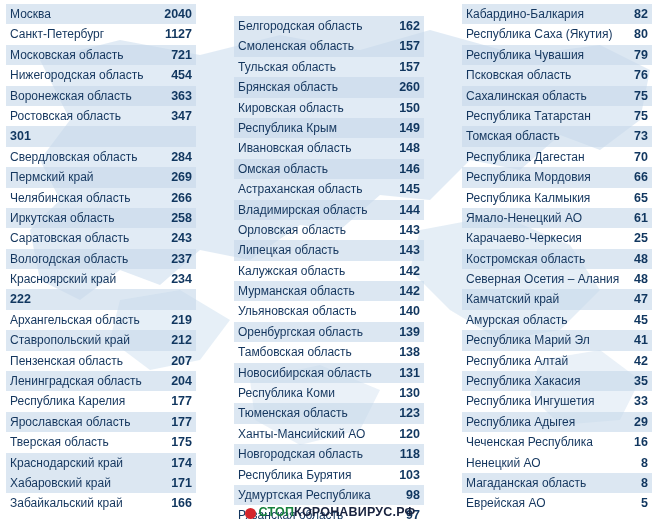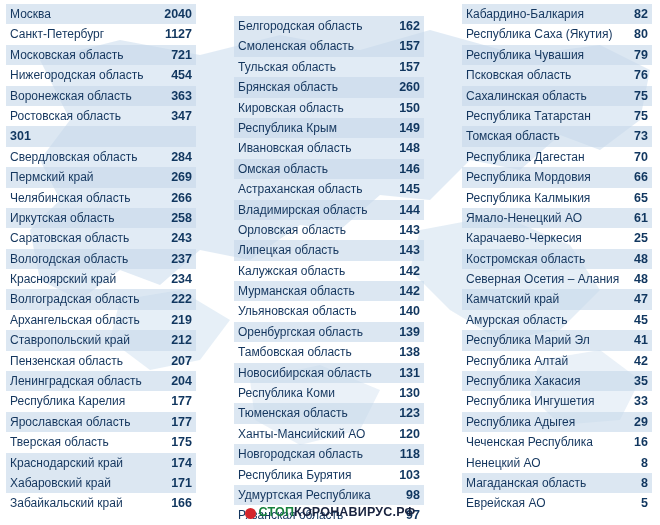--- a/index.html
+++ b/index.html
@@ -169,21 +169,20 @@
       </div>
       <div class="row alt">
         <span class="name">Вологодская область</span>
         <span class="value">237</span>
       </div>
       <div class="row">
         <span class="name">Красноярский край</span>
         <span class="value">234</span>
       </div>
       <div class="row alt">
-        <span class="name">Волгоградская область</span>
         <span class="value">222</span>
       </div>
       <div class="row">
         <span class="name">Архангельская область</span>
         <span class="value">219</span>
       </div>
       <div class="row alt">
         <span class="name">Ставропольский край</span>
         <span class="value">212</span>
       </div>

